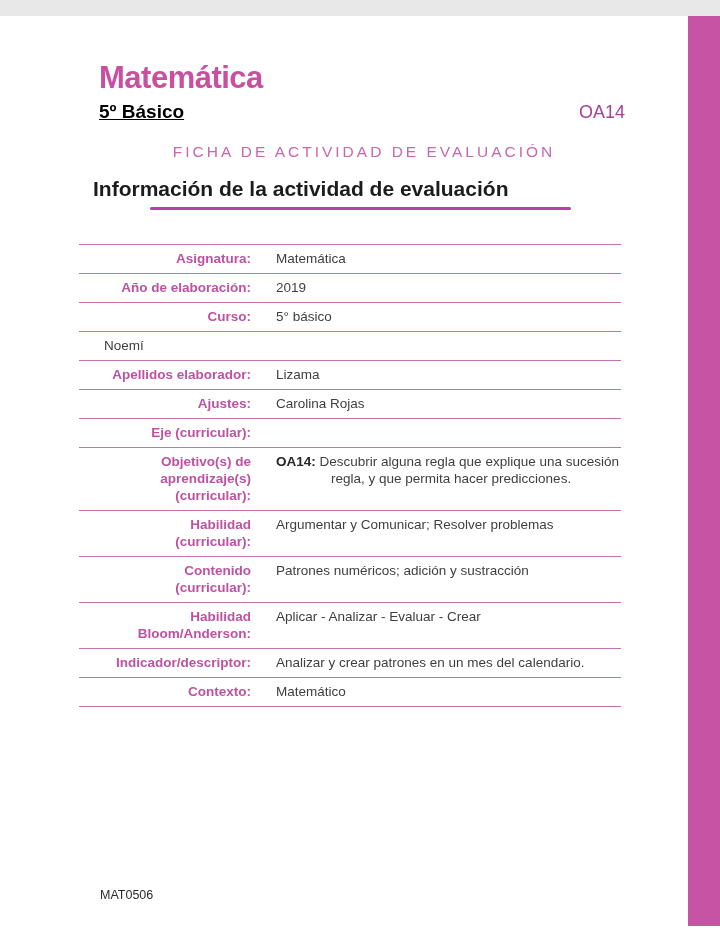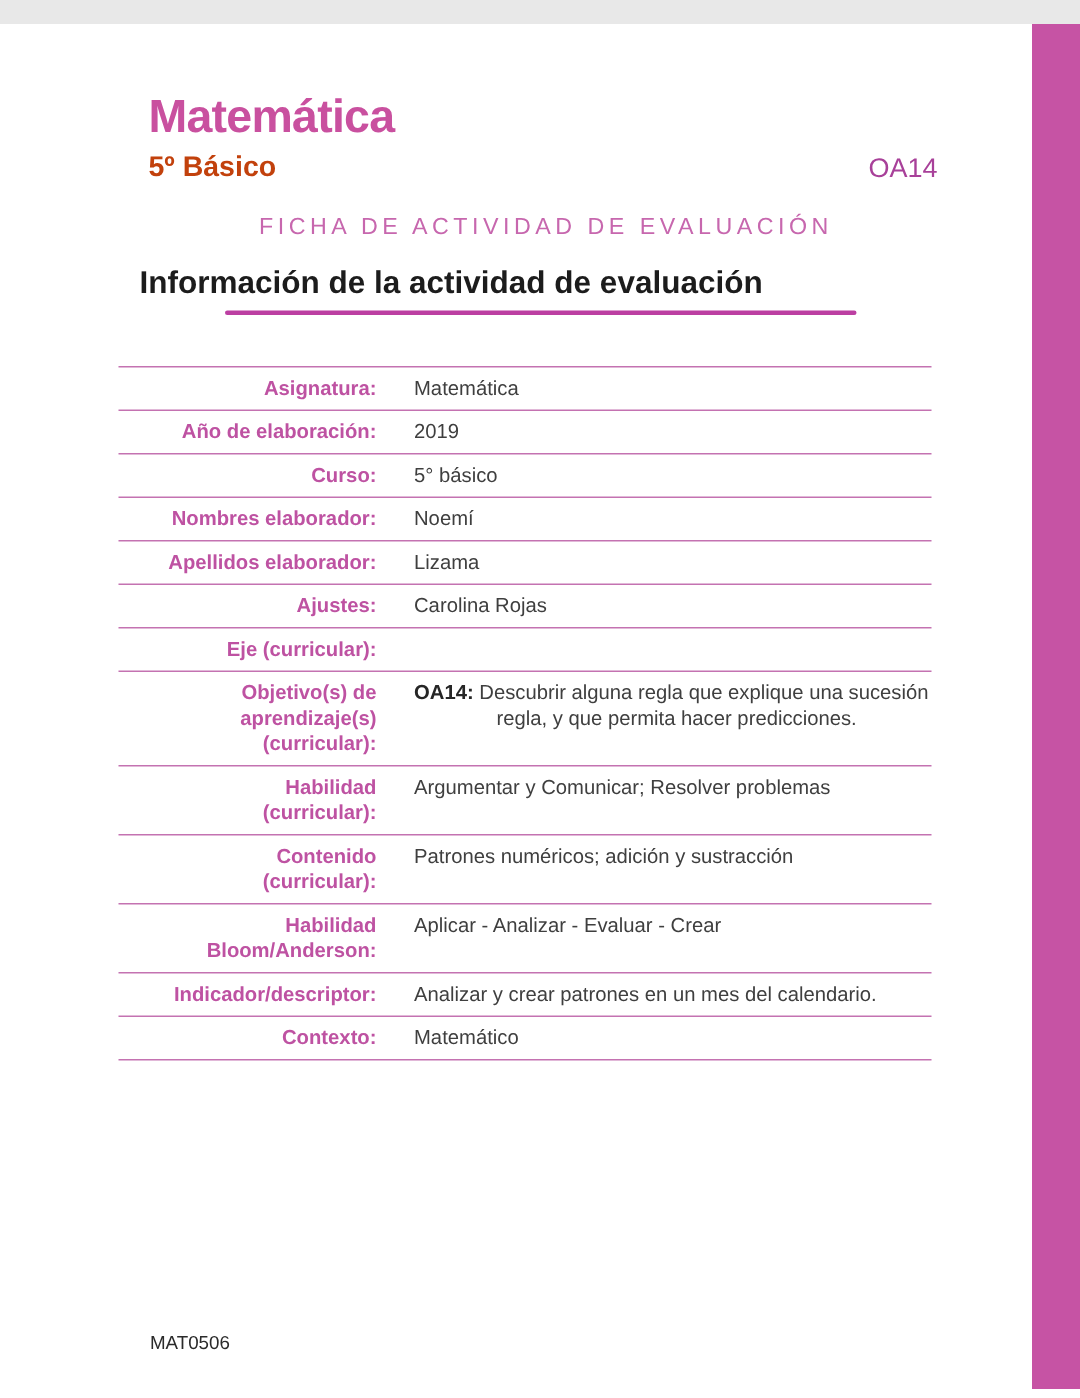--- a/index.html
+++ b/index.html
@@ -31,21 +31,22 @@
     color: #c9509f;
     letter-spacing: -0.5px;
   }
   .grade-label {
     position: absolute;
     left: 99px;
     top: 86px;
     font-size: 19px;
     line-height: 20px;
     font-weight: 700;
-    color: #c2410c;
+    color: #000000;
+    text-decoration: underline;
   }
   .oa-badge {
     position: absolute;
     right: 95px;
     top: 87px;
     font-size: 18px;
     line-height: 19px;
     font-weight: 400;
     color: #a84099;
   }
@@ -143,21 +144,20 @@
       <div class="lbl">Año de elaboración:</div>
       <div class="val">2019</div>
     </div>
 
     <div class="t-row">
       <div class="lbl">Curso:</div>
       <div class="val">5° básico</div>
     </div>
 
     <div class="t-row">
-      <div class="lbl">Nombres elaborador:</div>
       <div class="val">Noemí</div>
     </div>
 
     <div class="t-row">
       <div class="lbl">Apellidos elaborador:</div>
       <div class="val">Lizama</div>
     </div>
 
     <div class="t-row">
       <div class="lbl">Ajustes:</div>

